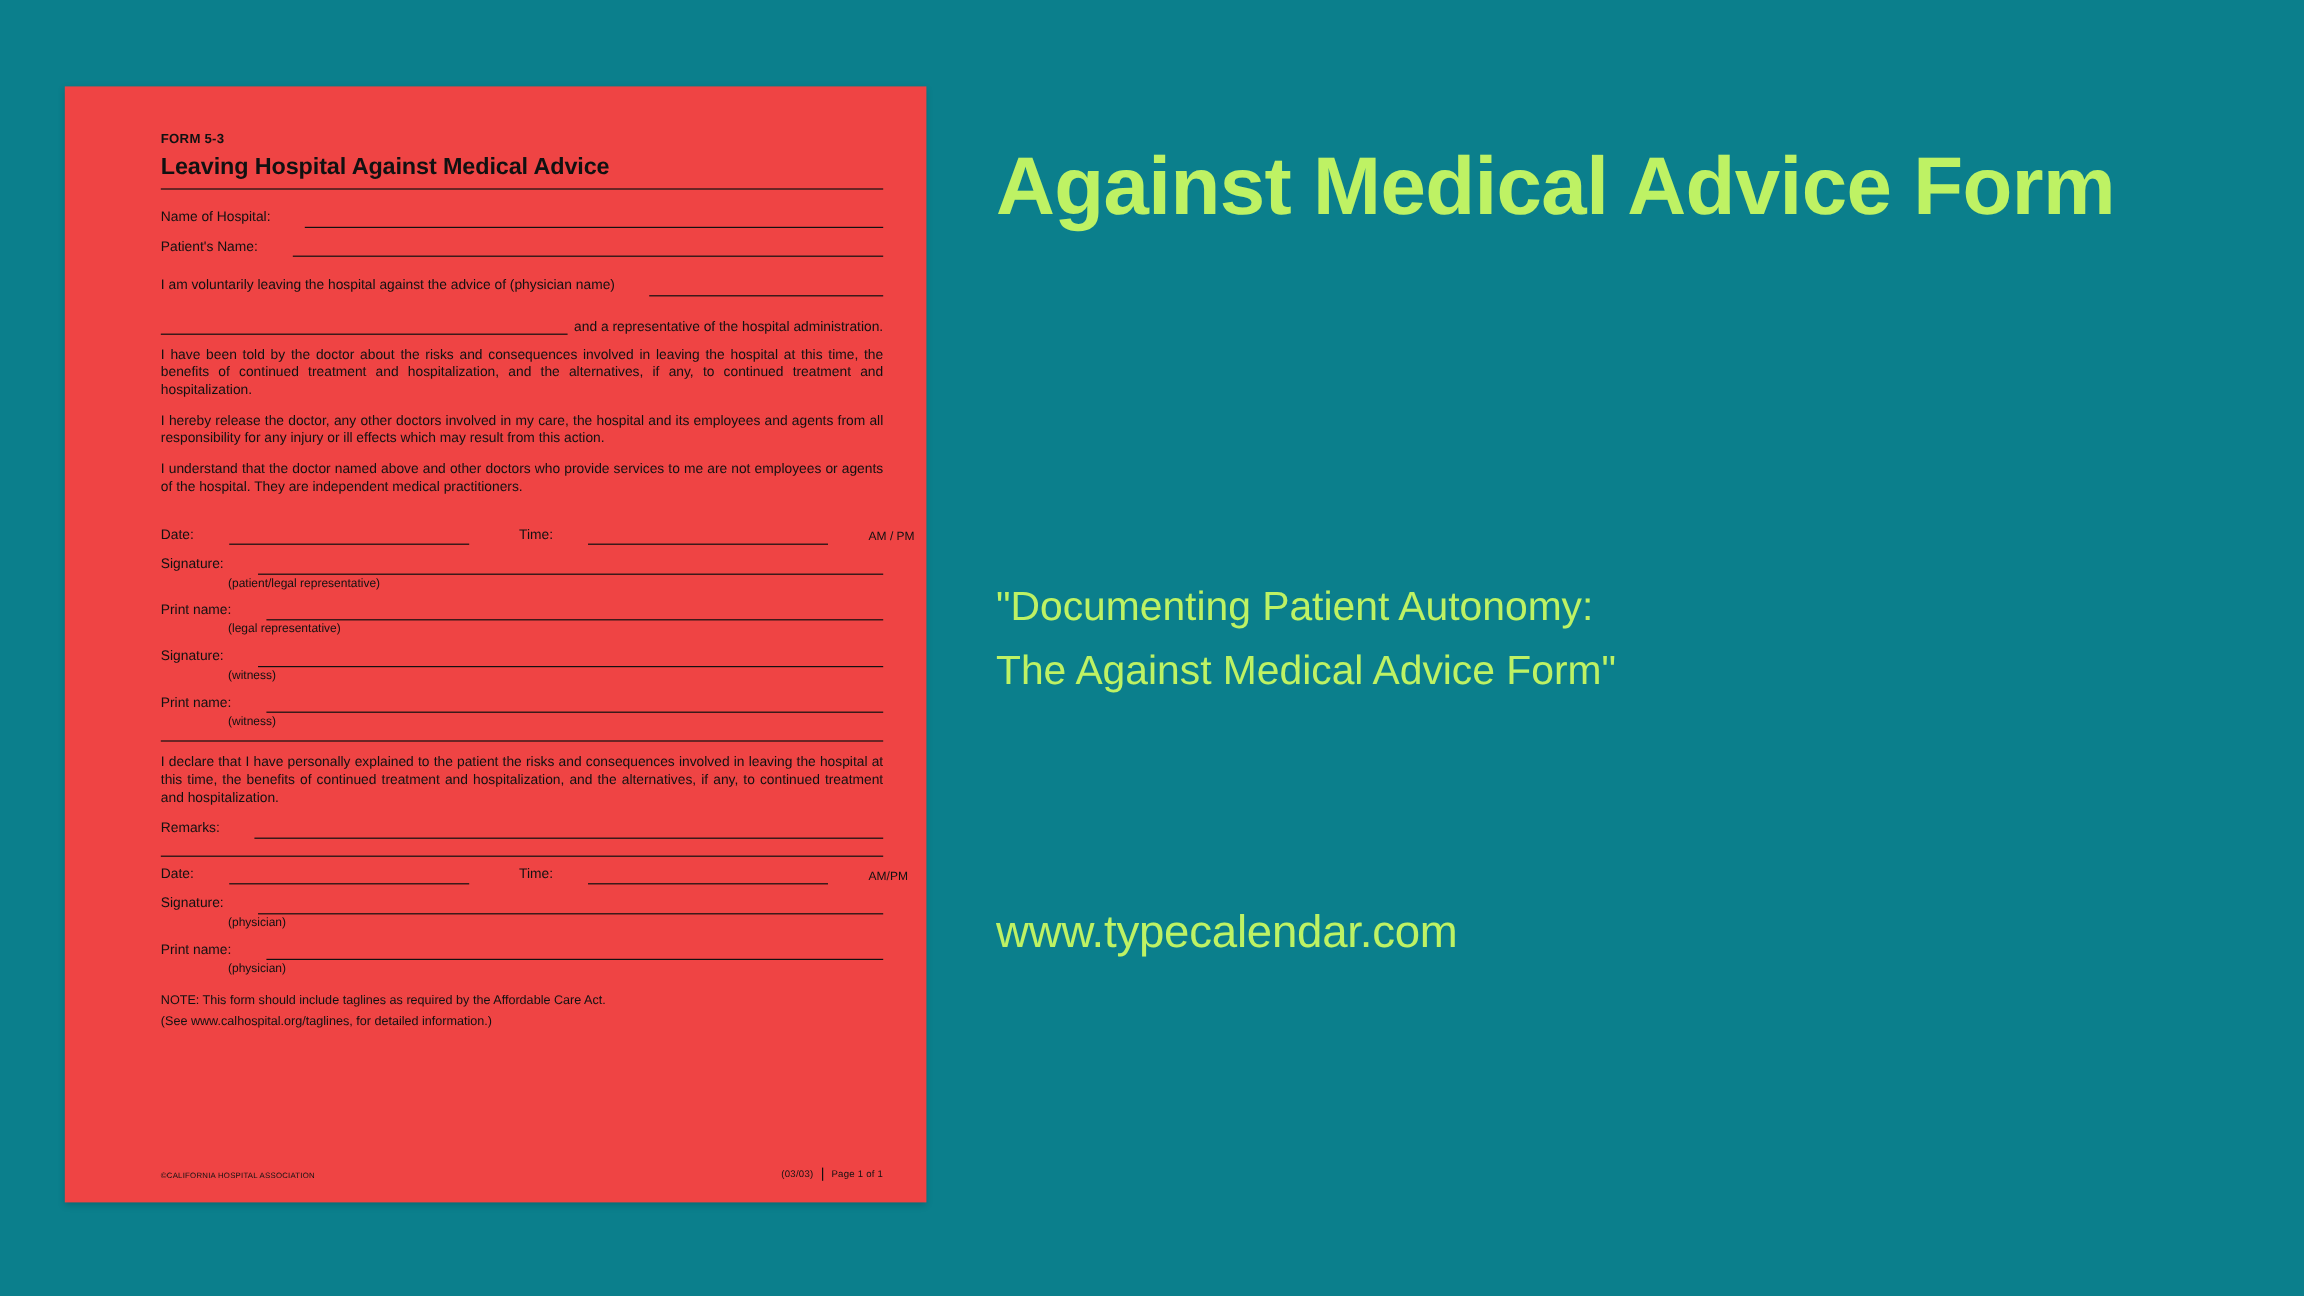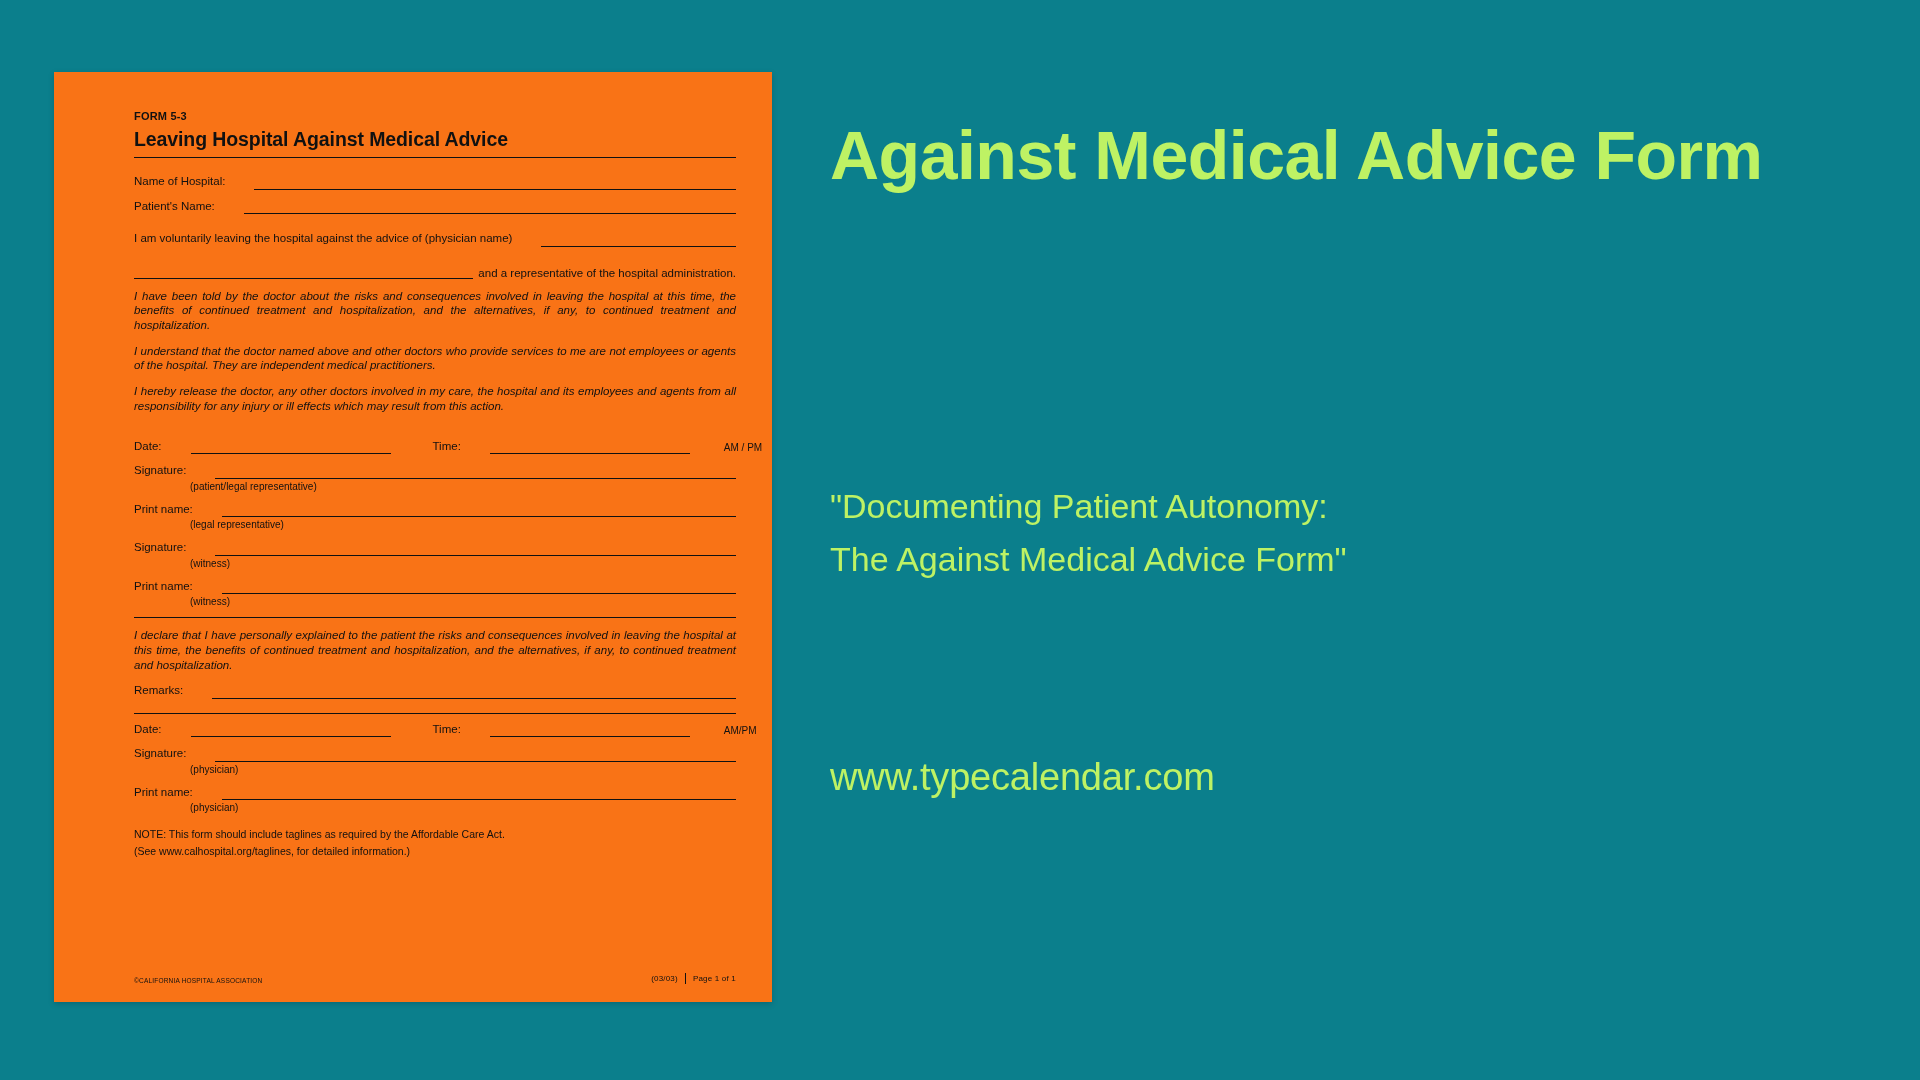--- a/index.html
+++ b/index.html
@@ -19,21 +19,21 @@
     height: 1080px;
   }
 
   
   .paper {
     position: absolute;
     left: 54px;
     top: 72px;
     width: 718px;
     height: 930px;
-    background: #f97316;
+    background: #ef4444;
     box-shadow: 0 2px 6px rgba(0,0,0,0.18);
     padding: 0;
     box-sizing: border-box;
   }
   .paper-inner {
     position: absolute;
     left: 80px;
     top: 38px;
     right: 36px;
     bottom: 18px;
@@ -79,21 +79,20 @@
     margin-left: 1px;
   }
   .fieldline .dash.mid { flex: 0 0 200px; }
   .fieldline .tail { flex: 0 0 auto; padding-left: 6px; font-size: 10px; }
 
   .para {
     font-size: 11.5px;
     line-height: 1.28;
     text-align: justify;
     margin: 0 0 11px 0;
-    font-style: italic;
   }
   .cont-line {
     border-bottom: 1px solid #111;
     height: 12px;
     margin: 0 0 2px 0;
   }
   .cont-row {
     display: flex;
     align-items: flex-end;
     font-size: 11.5px;
@@ -191,22 +190,22 @@
       <div class="fieldline">
         <span class="lbl">I am voluntarily leaving the hospital against the advice of (physician name)</span>
         <span class="dash"></span>
       </div>
       <div class="cont-row">
         <span class="dash"></span>
         <span class="tail">and a representative of the hospital administration.</span>
       </div>
 
       <p class="para">I have been told by the doctor about the risks and consequences involved in leaving the hospital at this time, the benefits of continued treatment and hospitalization, and the alternatives, if any, to continued treatment and hospitalization.</p>
+      <p class="para">I hereby release the doctor, any other doctors involved in my care, the hospital and its employees and agents from all responsibility for any injury or ill effects which may result from this action.</p>
       <p class="para">I understand that the doctor named above and other doctors who provide services to me are not employees or agents of the hospital. They are independent medical practitioners.</p>
-      <p class="para">I hereby release the doctor, any other doctors involved in my care, the hospital and its employees and agents from all responsibility for any injury or ill effects which may result from this action.</p>
 
       <div style="height:14px"></div>
 
       <div class="fieldline">
         <span class="lbl">Date:</span>
         <span class="dash mid"></span>
         <span class="lbl" style="padding-left:14px">Time:</span>
         <span class="dash mid"></span>
         <span class="tail">AM / PM</span>
       </div>

